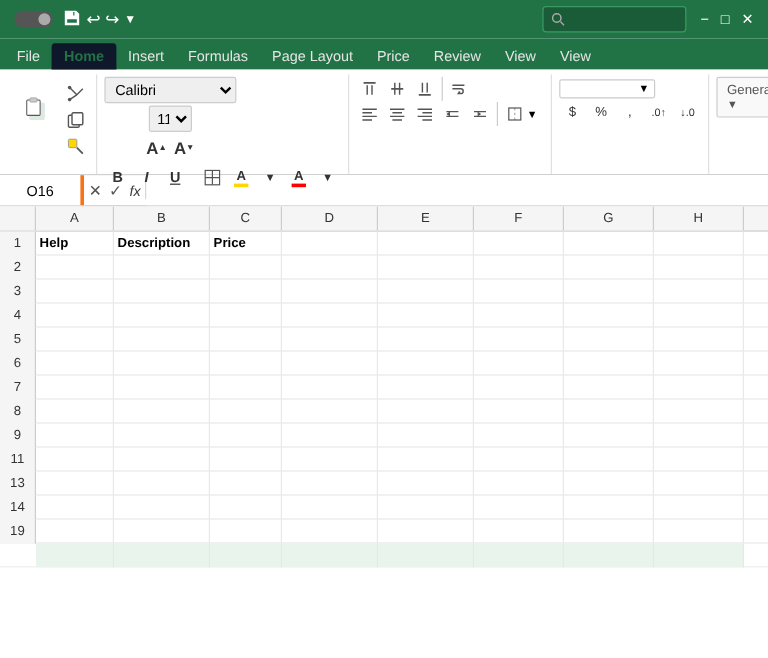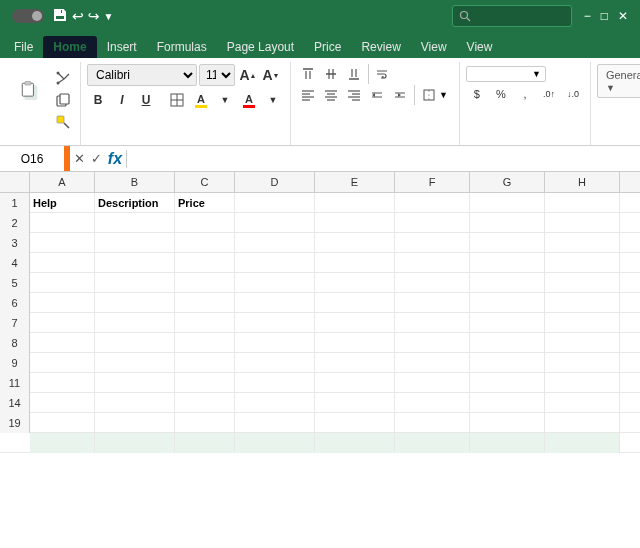--- a/index.html
+++ b/index.html
@@ -123,21 +123,21 @@
     .big-btn svg { width: 24px; height: 24px; }
     .small-btn {
       width: 22px; height: 20px;
       display: flex; align-items: center; justify-content: center;
       cursor: pointer; border-radius: 2px;
       font-size: 11px; color: #333;
     }
 
     
     #font-group-content { flex-direction: column; }
-    .font-row1 { display: flex; align-items: center; gap: 2px; margin-bottom: 1px; }
+    .font-row1 { display: flex; align-items: center; gap: 2px; margin-bottom: 1px; flex-direction: column; }
     .font-row2 { display: flex; align-items: center; gap: 2px; margin-bottom: 1px; }
     .font-selector {
       width: 110px; height: 22px;
       border: 1px solid #ccc; border-radius: 2px;
       font-size: 12px; padding: 0 4px;
     }
     .size-selector {
       width: 36px; height: 22px;
       border: 1px solid #ccc; border-radius: 2px;
       font-size: 12px; padding: 0 2px;
@@ -162,21 +162,21 @@
     #formula-bar {
       height: 26px;
       border-bottom: 1px solid #ccc;
       display: flex;
       align-items: center;
     }
     #cell-ref {
       width: 70px;
       height: 100%;
       border: none;
-      border-right: 6px solid #f97316;
+      border-right: 3px solid #f97316;
       padding: 0 4px;
       font-size: 12px;
       text-align: center;
     }
     #formula-btns {
       display: flex;
       align-items: center;
       padding: 0 4px;
       gap: 2px;
       border-right: 1px solid #ccc;
@@ -550,21 +550,21 @@
     </div>
   </div>
 
 </div>
 
 <div id="formula-bar">
   <input id="cell-ref" type="text" value="O16" style="">
   <div id="formula-btns">
     <span style="cursor:pointer; font-size:13px; color:#555;">✕</span>
     <span style="cursor:pointer; font-size:13px; color:#555; margin-left:4px;">✓</span>
-    <span style="cursor:pointer; font-size:16px; color:#0369a1; margin-left:4px; font-style:italic;font-weight:bold;">fx</span>
+    <span style="cursor:pointer; font-size:12px; color:#404040; margin-left:4px; font-style:italic;">fx</span>
   </div>
   <input id="formula-input" type="text" value="" style="">
 </div>
 
 <div id="spreadsheet">
 
   <div id="col-headers">
     <div class="col-header-corner"></div>
     <div class="col-header col-a">A</div>
     <div class="col-header col-b">B</div>
@@ -681,20 +681,31 @@
         <div class="cell col-a"></div>
         <div class="cell col-b"></div>
         <div class="cell col-c"></div>
         <div class="cell col-d"></div>
         <div class="cell col-e"></div>
         <div class="cell col-f"></div>
         <div class="cell col-g"></div>
         <div class="cell col-h"></div>
       </div>
       <div class="spreadsheet-row">
+        <div class="row-header">13</div>
+        <div class="cell col-a"></div>
+        <div class="cell col-b"></div>
+        <div class="cell col-c"></div>
+        <div class="cell col-d"></div>
+        <div class="cell col-e"></div>
+        <div class="cell col-f"></div>
+        <div class="cell col-g"></div>
+        <div class="cell col-h"></div>
+      </div>
+      <div class="spreadsheet-row">
         <div class="row-header">14</div>
         <div class="cell col-a"></div>
         <div class="cell col-b"></div>
         <div class="cell col-c"></div>
         <div class="cell col-d"></div>
         <div class="cell col-e"></div>
         <div class="cell col-f"></div>
         <div class="cell col-g"></div>
         <div class="cell col-h"></div>
       </div>

